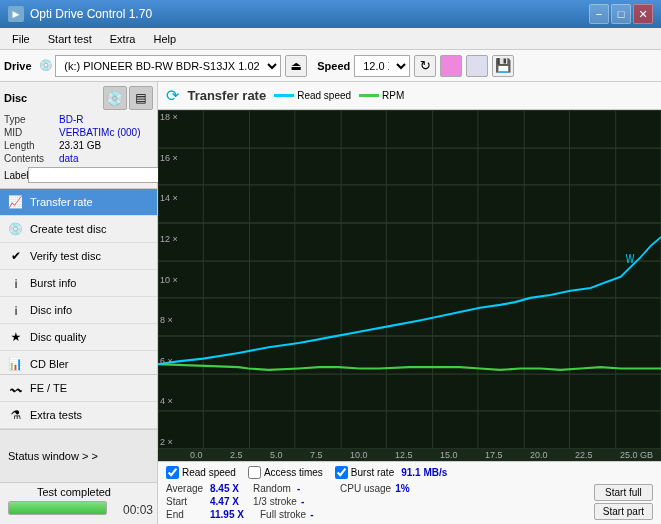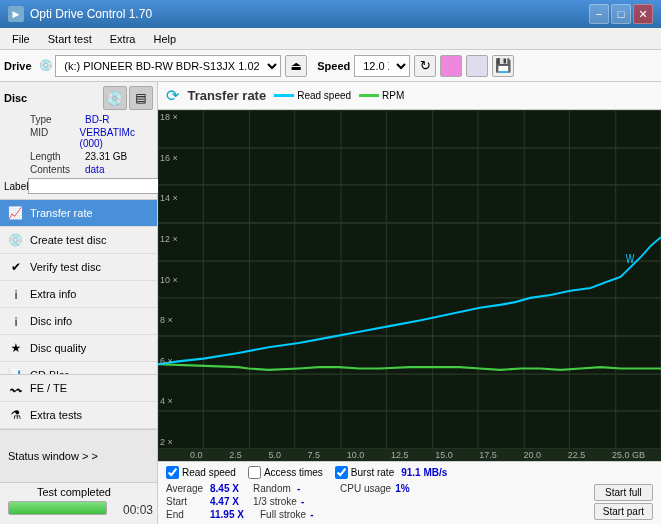--- a/index.html
+++ b/index.html
@@ -97,21 +97,21 @@
       border-bottom: 1px solid #ccc;
     }
     .disc-header {
       display: flex;
       align-items: center;
       gap: 4px;
       margin-bottom: 4px;
     }
     .disc-title { font-weight: bold; font-size: 11px; }
 
-    .disc-field { display: flex; margin-bottom: 2px; font-size: 10px; margin-left: 26px; }
+    .disc-field { display: flex; margin-bottom: 2px; font-size: 10px; }
     .disc-field-label { width: 55px; color: #333; }
     .disc-field-value { color: #0000cc; }
     .disc-field-value.black { color: #000; }
     .disc-field-value.data { color: #0000cc; }
 
     .label-row { display: flex; align-items: center; margin-top: 2px; font-size: 10px; }
     .label-text { width: 35px; }
     .label-input { flex: 1; height: 16px; border: 1px solid #aaa; font-size: 10px; margin-right: 2px; }
     .label-go-btn { width: 18px; height: 18px; background: #fff; border: 1px solid #aaa; cursor: pointer; display: flex; align-items: center; justify-content: center; font-size: 10px; }
 
@@ -318,21 +318,21 @@
       <div class="nav-item">
         <span class="nav-item-icon">💿</span>
         <span>Create test disc</span>
       </div>
       <div class="nav-item">
         <span class="nav-item-icon">✔</span>
         <span>Verify test disc</span>
       </div>
       <div class="nav-item">
         <span class="nav-item-icon">ℹ</span>
-        <span>Extra info</span>
+        <span>Burst info</span>
       </div>
       <div class="nav-item">
         <span class="nav-item-icon">ℹ</span>
         <span>Disc info</span>
       </div>
       <div class="nav-item">
         <span class="nav-item-icon">★</span>
         <span>Disc quality</span>
       </div>
       <div class="nav-item">
@@ -439,21 +439,21 @@
         <span style="color:#aaa;font-size:9px;">14 ×</span>
         <span style="color:#aaa;font-size:9px;">12 ×</span>
         <span style="color:#aaa;font-size:9px;">10 ×</span>
         <span style="color:#aaa;font-size:9px;">8 ×</span>
         <span style="color:#aaa;font-size:9px;">6 ×</span>
         <span style="color:#aaa;font-size:9px;">4 ×</span>
         <span style="color:#aaa;font-size:9px;">2 ×</span>
       </div>
     </div>
 
-    <div style="display:flex;justify-content:space-between;padding:1px 16px 1px 32px;background:#1a2a1a;font-size:9px;color:#aaa;">
+    <div style="display:flex;justify-content:space-between;padding:1px 8px 1px 32px;background:#1a2a1a;font-size:9px;color:#aaa;">
       <span>0.0</span>
       <span>2.5</span>
       <span>5.0</span>
       <span>7.5</span>
       <span>10.0</span>
       <span>12.5</span>
       <span>15.0</span>
       <span>17.5</span>
       <span>20.0</span>
       <span>22.5</span>

